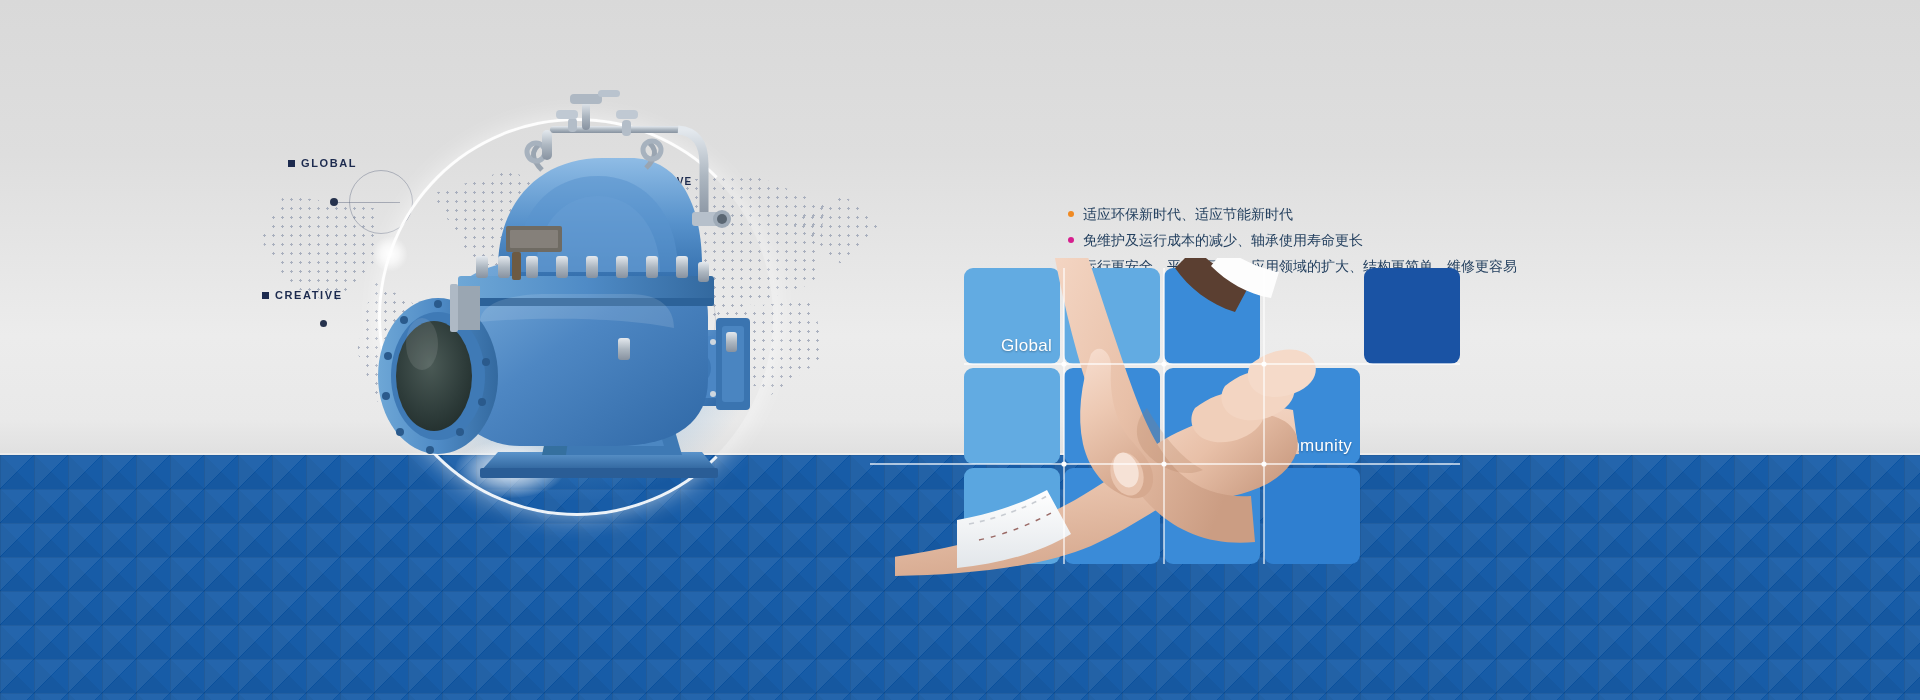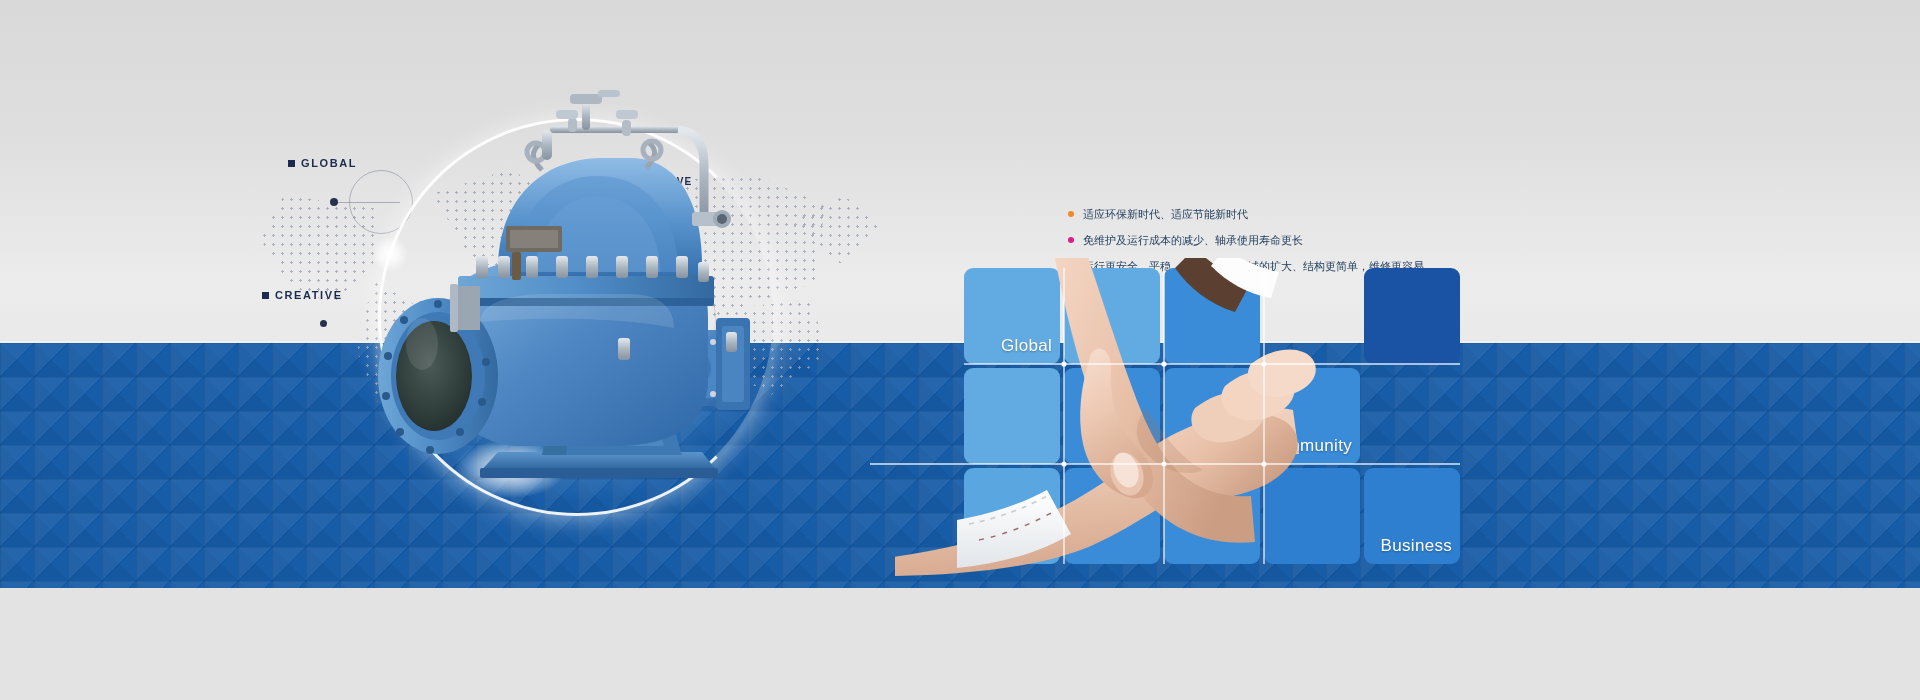--- a/index.html
+++ b/index.html
@@ -6,21 +6,21 @@
   * { margin:0; padding:0; box-sizing:border-box; }
   html,body { width:1920px; height:700px; overflow:hidden; }
   body {
     font-family:"Liberation Sans","DejaVu Sans",sans-serif;
     background:#e3e3e3;
   }
 
   #banner {
     position:relative;
     width:1920px;
-    height:588px;
+    height:700px;
     overflow:hidden;
     background:linear-gradient(180deg,#d9d9d9 0%,#dedede 22%,#ececec 48%,#e9e9e9 60%,#e0e0e0 65%);
   }
 
   
   .blue-band {
     position:absolute; left:0; right:0; bottom:0;
     height:245px;
     background-color:#0c5db6;
     background-image:
@@ -115,21 +115,21 @@
   
   .headline{
     position:absolute;left:1068px;top:142px;
     font-size:35px; font-weight:700; color:#164f9c; letter-spacing:2px;
     white-space:nowrap;
     text-shadow:0 1px 0 rgba(255,255,255,.6);
   }
   .bullets{ position:absolute;left:1068px;top:203px;width:620px; }
   .bullet{
     display:flex; align-items:flex-start; gap:9px;
-    font-size:11px; color:#24405f; line-height:22px; margin-bottom:4px;
+    font-size:14px; color:#24405f; line-height:22px; margin-bottom:4px;
     white-space:nowrap; font-weight:500;
   }
   .bullet .dot{
     width:6px;height:6px;border-radius:50%;flex:0 0 auto;margin-top:8px;
   }
 
   
   .tiles{ position:absolute;left:870px;top:268px;width:700px;height:300px; }
   .tile{
     position:absolute;border-radius:9px;
@@ -362,23 +362,20 @@
     <div class="tile t-mid" style="left:394px; top:100px; width:96px; height:96px;">
       <span>Community</span>
     </div>
 
     <div class="tile t-light2" style="left:94px;  top:200px; width:96px; height:96px;">
       <span>Promise</span>
     </div>
     <div class="tile t-mid" style="left:194px; top:200px; width:96px; height:96px;"></div>
     <div class="tile t-mid" style="left:294px; top:200px; width:96px; height:96px;"></div>
     <div class="tile t-mid2" style="left:394px; top:200px; width:96px; height:96px;"></div>
-    <div class="tile t-mid2" style="left:494px; top:200px; width:96px; height:96px;">
-      <span>Business</span>
-    </div>
   </div>
 
   <svg class="handshake" viewBox="0 0 520 320">
     <defs>
       <linearGradient id="skinA" x1="0" y1="0" x2=".3" y2="1">
         <stop offset="0" stop-color="#f7ded0"></stop>
         <stop offset=".45" stop-color="#edc9b3"></stop>
         <stop offset="1" stop-color="#d6a98f"></stop>
       </linearGradient>
       <linearGradient id="skinB" x1="0" y1="0" x2="1" y2=".6">

